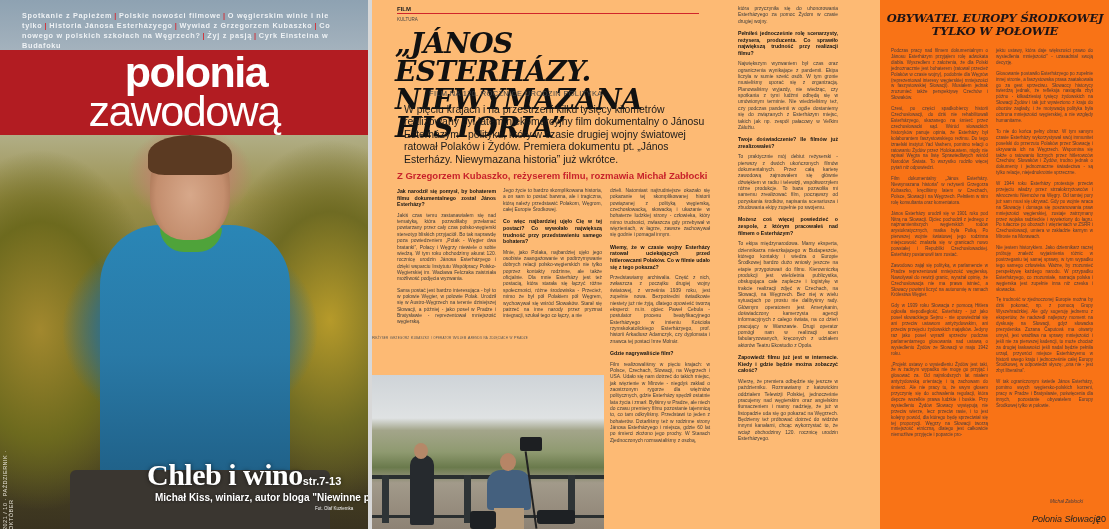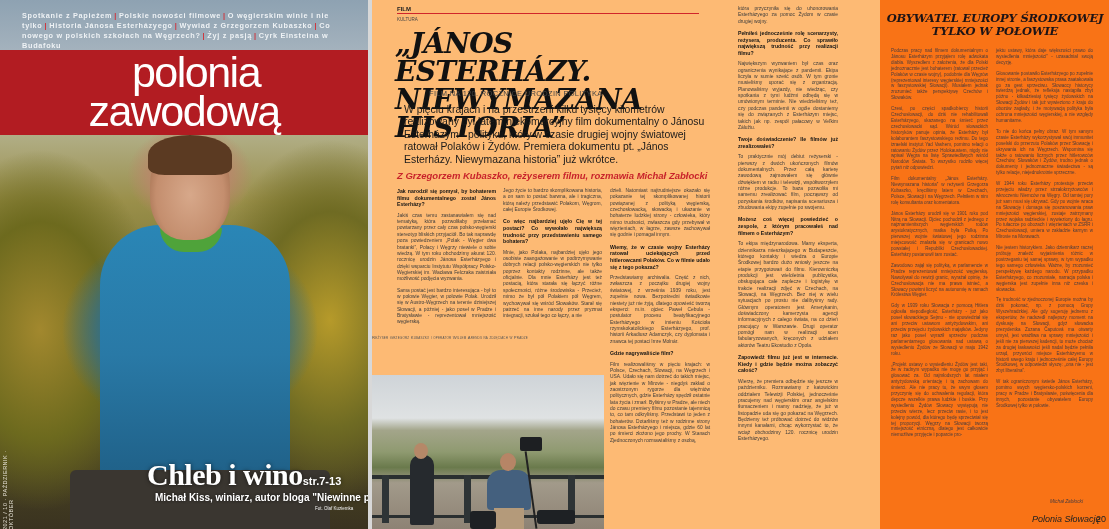--- a/index.html
+++ b/index.html
@@ -22,21 +22,21 @@
     padding: 11px 6px 12px 22px;
   }
   .cover-teaser {
     color: #eef2f5; font-size: 7.3px; font-weight: bold; letter-spacing: 0.7px; line-height: 10px;
   }
   .cover-teaser .sep { color: #d12f37; font-weight: bold; margin: 0 2px; }
   .cover-mast {
     position: absolute; left: 0; top: 50px; width: 368px; height: 85px; background: #b21c22;
     text-align: center; color: #fff;
   }
-  .mast-line1 { font-size: 43px; letter-spacing: -1.5px; line-height: 40px; padding-top: 2px; font-weight: normal; margin-left: 24px; }
+  .mast-line1 { font-size: 43px; letter-spacing: -1.5px; line-height: 40px; padding-top: 2px; font-weight: bold; margin-left: 24px; }
   .mast-line2 { font-size: 43px; letter-spacing: -1.5px; line-height: 38px; font-weight: normal; }
 
   .cover-face {
     position: absolute; left: 150px; top: 140px; width: 80px; height: 100px;
     border-radius: 45% 45% 42% 42%; background: radial-gradient(ellipse at 50% 55%, #d7a88a 0%, #c48e6e 60%, #8a5a3a 100%);
   }
   .cover-hair {
     position: absolute; left: 148px; top: 135px; width: 84px; height: 40px;
     border-radius: 50% 50% 20% 20%; background: #5b3a22;
   }
@@ -82,21 +82,21 @@
     font-family: "DejaVu Serif", serif; font-style: italic; font-weight: bold;
     font-size: 28px; line-height: 28px; color: #111; letter-spacing: -0.6px;
   }
   .article-kicker { position: absolute; left: 25px; top: 89px; font-size: 7.5px; color: #444; letter-spacing: 0.3px; margin-left: 32px; }
   .article-lead {
     position: absolute; left: 32px; top: 104px; width: 315px;
     font-size: 10.4px; line-height: 12.4px; color: #1a1a1a;
   }
   .article-byline {
     position: absolute; left: 25px; top: 170px; width: 320px;
-    font-size: 9.5px; font-style: italic; font-weight: bold; color: #c8232b;
+    font-size: 9.5px; font-weight: bold; color: #c8232b;
   }
   .col {
     position: absolute; top: 188px; font-size: 4.9px; line-height: 6.35px; color: #3c3c3c; text-align: justify;
   }
   .col p { margin-bottom: 5px; }
   .col p.q { font-weight: bold; color: #141414; font-size: 5.2px; line-height: 6.6px; margin-bottom: 5px; }
   .col1 { left: 25px; width: 99px; }
   .col2 { left: 131px; width: 99px; }
   .col3 { left: 238px; width: 100px; }
   .col4 { left: 366px; top: 6px; width: 100px; }

